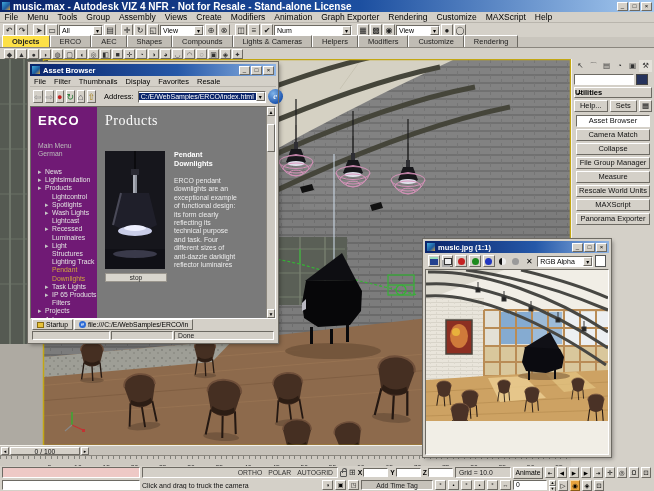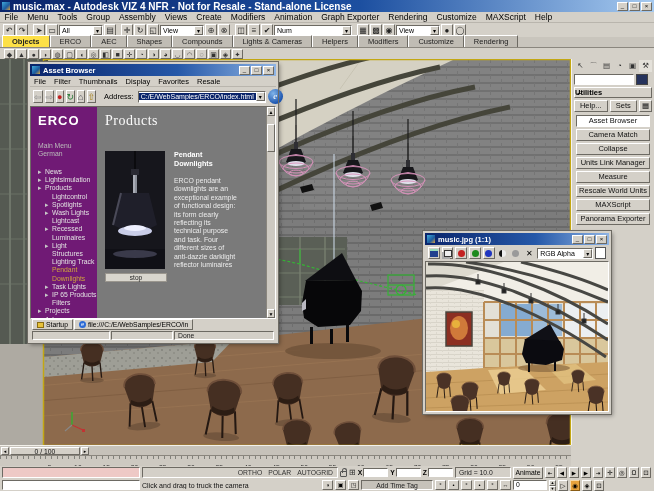--- a/index.html
+++ b/index.html
@@ -95,21 +95,21 @@
   #ab-thumb { height:28px; margin:0; }
   #ab-tabs { height:11px; display:flex; align-items:flex-end; gap:1px; padding-left:2px; background:#d4d0c8; }
   .abtab { display:flex; align-items:center; gap:2px; font-size:6.8px; padding:1px 4px; background:#d4d0c8; border:1px solid; border-color:#fff #6d6a63 #6d6a63 #fff; white-space:nowrap; }
   .micoico { width:7px; height:6px; background:#e8c23a; border:1px solid #8a6d12; }
   .miniie { width:7px; height:7px; border-radius:50%; background:#2b6bd6; color:#fff; font-size:5.5px; line-height:7px; text-align:center; font-style:italic; }
   #ab-status { height:11px; display:flex; gap:1px; padding:1px 2px; }
   .abcell { height:9px; flex:none; }
   #ab-status .c1 { width:78px; } #ab-status .c2 { width:62px; }
   #ab-status .c3 { flex:1; font-size:6.8px; line-height:8px; padding-left:3px; color:#222; }
 
-  #render-win { left:423px; top:231px; width:188px; height:183px; z-index:6; display:flex; flex-direction:column; }
+  #render-win { left:423px; top:239px; width:188px; height:218px; z-index:6; display:flex; flex-direction:column; }
   #rw-tools { height:16px; display:flex; align-items:center; gap:2px; padding:0 3px; }
   .rwb { width:13px; height:12px; display:flex; align-items:center; justify-content:center; font-size:8px; }
   .dot { width:7px; height:7px; border-radius:50%; }
   .dot.r { background:#c42222; } .dot.g { background:#1d8a1d; } .dot.b { background:#2036c0; }
   .dot.a { background:linear-gradient(90deg,#111 50%,#eee 50%); }
   .dot.m { background:#9a9a9a; }
   #rw-combo { width:56px; }
   #rw-swatch { width:12px; height:12px; background:#fff; border:1px solid #555; }
   #rw-img { flex:1; border:1px solid; border-color:#6d6a63 #fff #fff #6d6a63; overflow:hidden; background:#f1eee6; }
 
@@ -387,21 +387,21 @@
     <div id="cp-more">
       <span class="cbtn raised b1">Help...</span>
       <span class="cbtn raised b2">Sets</span>
       <span class="cbtn raised b3">▦</span>
     </div>
     <div id="util-list">
 
     <div class="ubtn on">Asset Browser</div>
         <div class="ubtn">Camera Match</div>
         <div class="ubtn">Collapse</div>
-        <div class="ubtn">Units Link Manager</div>
+        <div class="ubtn">File Group Manager</div>
         <div class="ubtn">Measure</div>
         <div class="ubtn">Rescale World Units</div>
         <div class="ubtn">MAXScript</div>
         <div class="ubtn">Panorama Exporter</div>
       </div>
   </div>
 
   <div id="asset-browser" class="abs fwin">
     <div class="ftitle">
       <span class="appico"></span>

